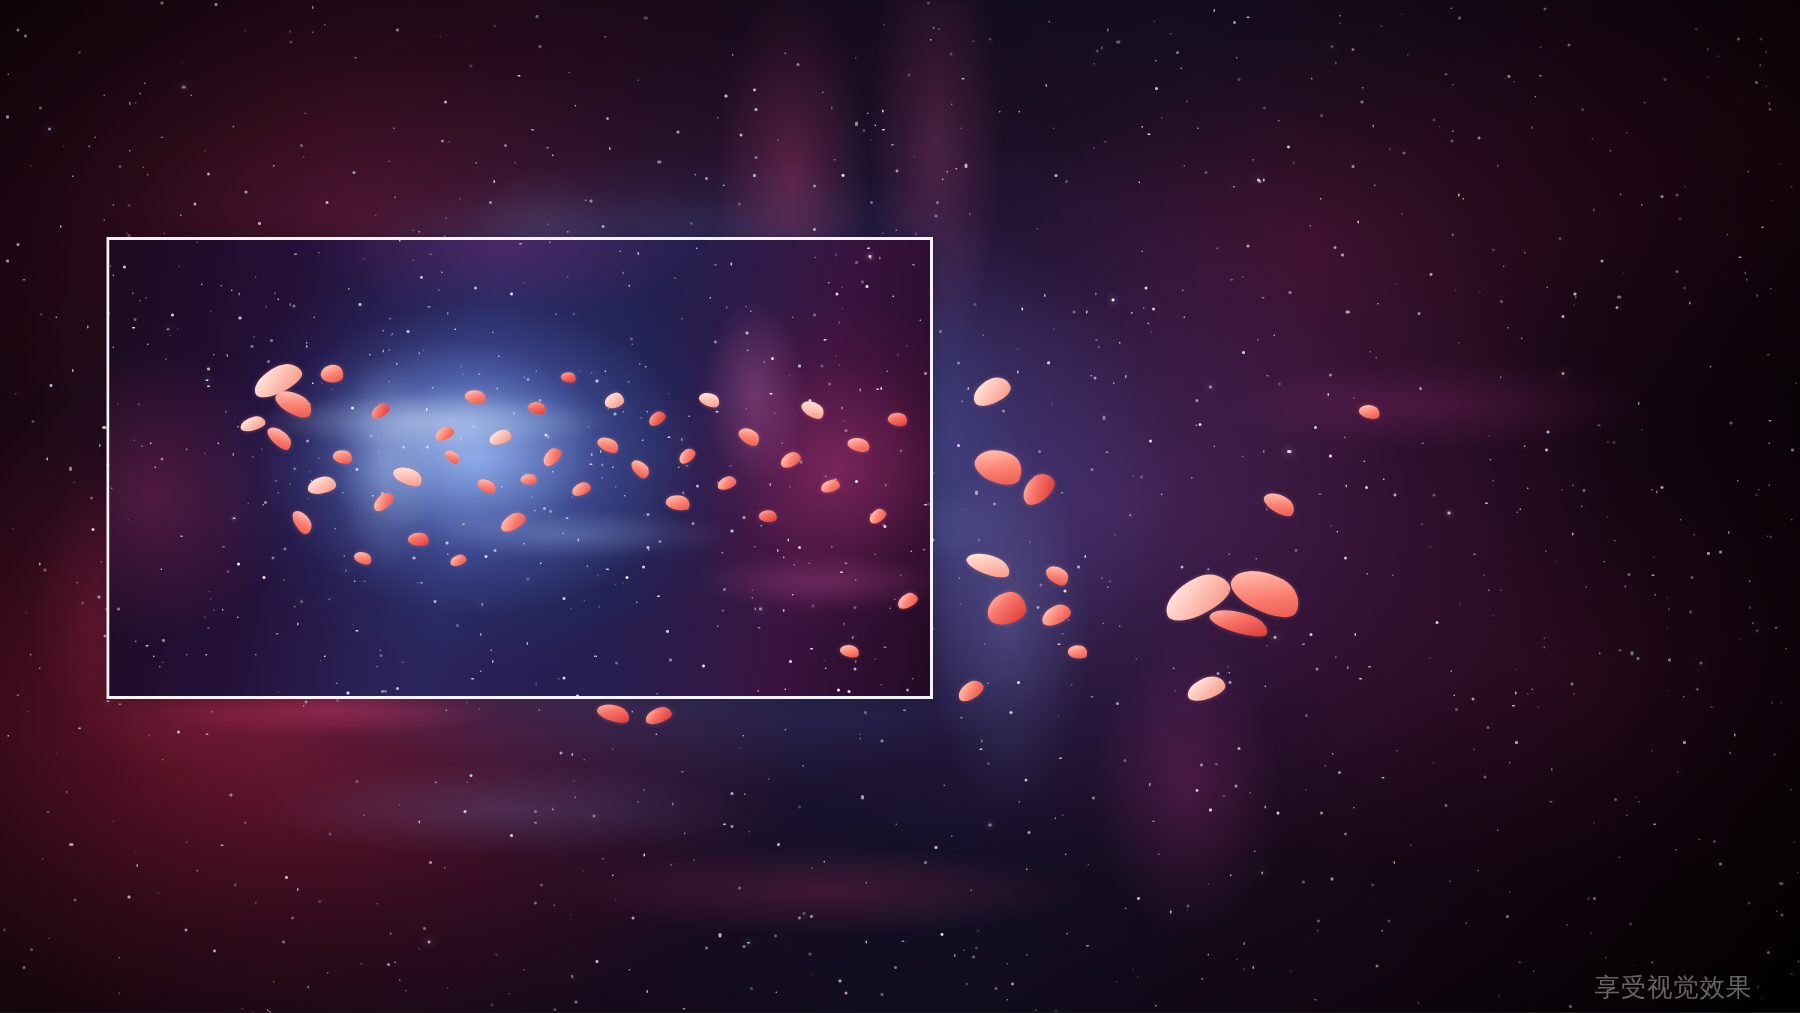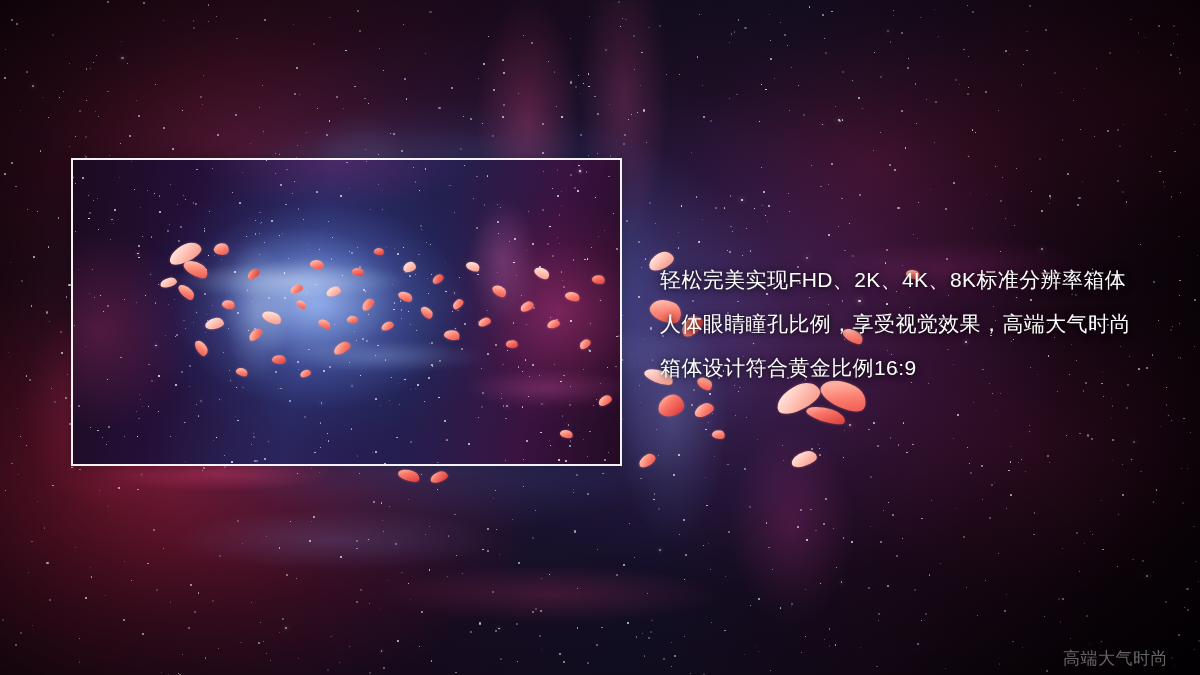--- a/index.html
+++ b/index.html
@@ -1831,21 +1831,16 @@
       <div class="petal" style="left:820px;top:382px;width:48px;height:26px;transform:rotate(28deg);"></div>
       <div class="petal deep" style="left:806px;top:408px;width:40px;height:14px;transform:rotate(18deg);"></div>
       <div class="petal pale" style="left:791px;top:452px;width:26px;height:14px;transform:rotate(-16deg);"></div>
       <div class="petal" style="left:842px;top:330px;width:22px;height:12px;transform:rotate(34deg);"></div>
       <div class="petal" style="left:638px;top:455px;width:18px;height:11px;transform:rotate(-28deg);"></div>
       <div class="petal" style="left:906px;top:270px;width:14px;height:9px;transform:rotate(20deg);"></div>
       <div class="petal deep" style="left:398px;top:470px;width:22px;height:11px;transform:rotate(20deg);"></div>
       <div class="petal deep" style="left:430px;top:472px;width:18px;height:10px;transform:rotate(-16deg);"></div>
     </div>
 
-  <div id="body-copy">
-    <div class="line">轻松完美实现FHD、2K、4K、8K标准分辨率箱体</div>
-    <div class="line">人体眼睛瞳孔比例，享受视觉效果，高端大气时尚</div>
-    <div class="line">箱体设计符合黄金比例16:9</div>
-  </div>
-
-  <div id="watermark">高端大气时尚</div>
+
+  <div id="watermark">享受视觉效果</div>
 
 </div>
 
 </body></html>

